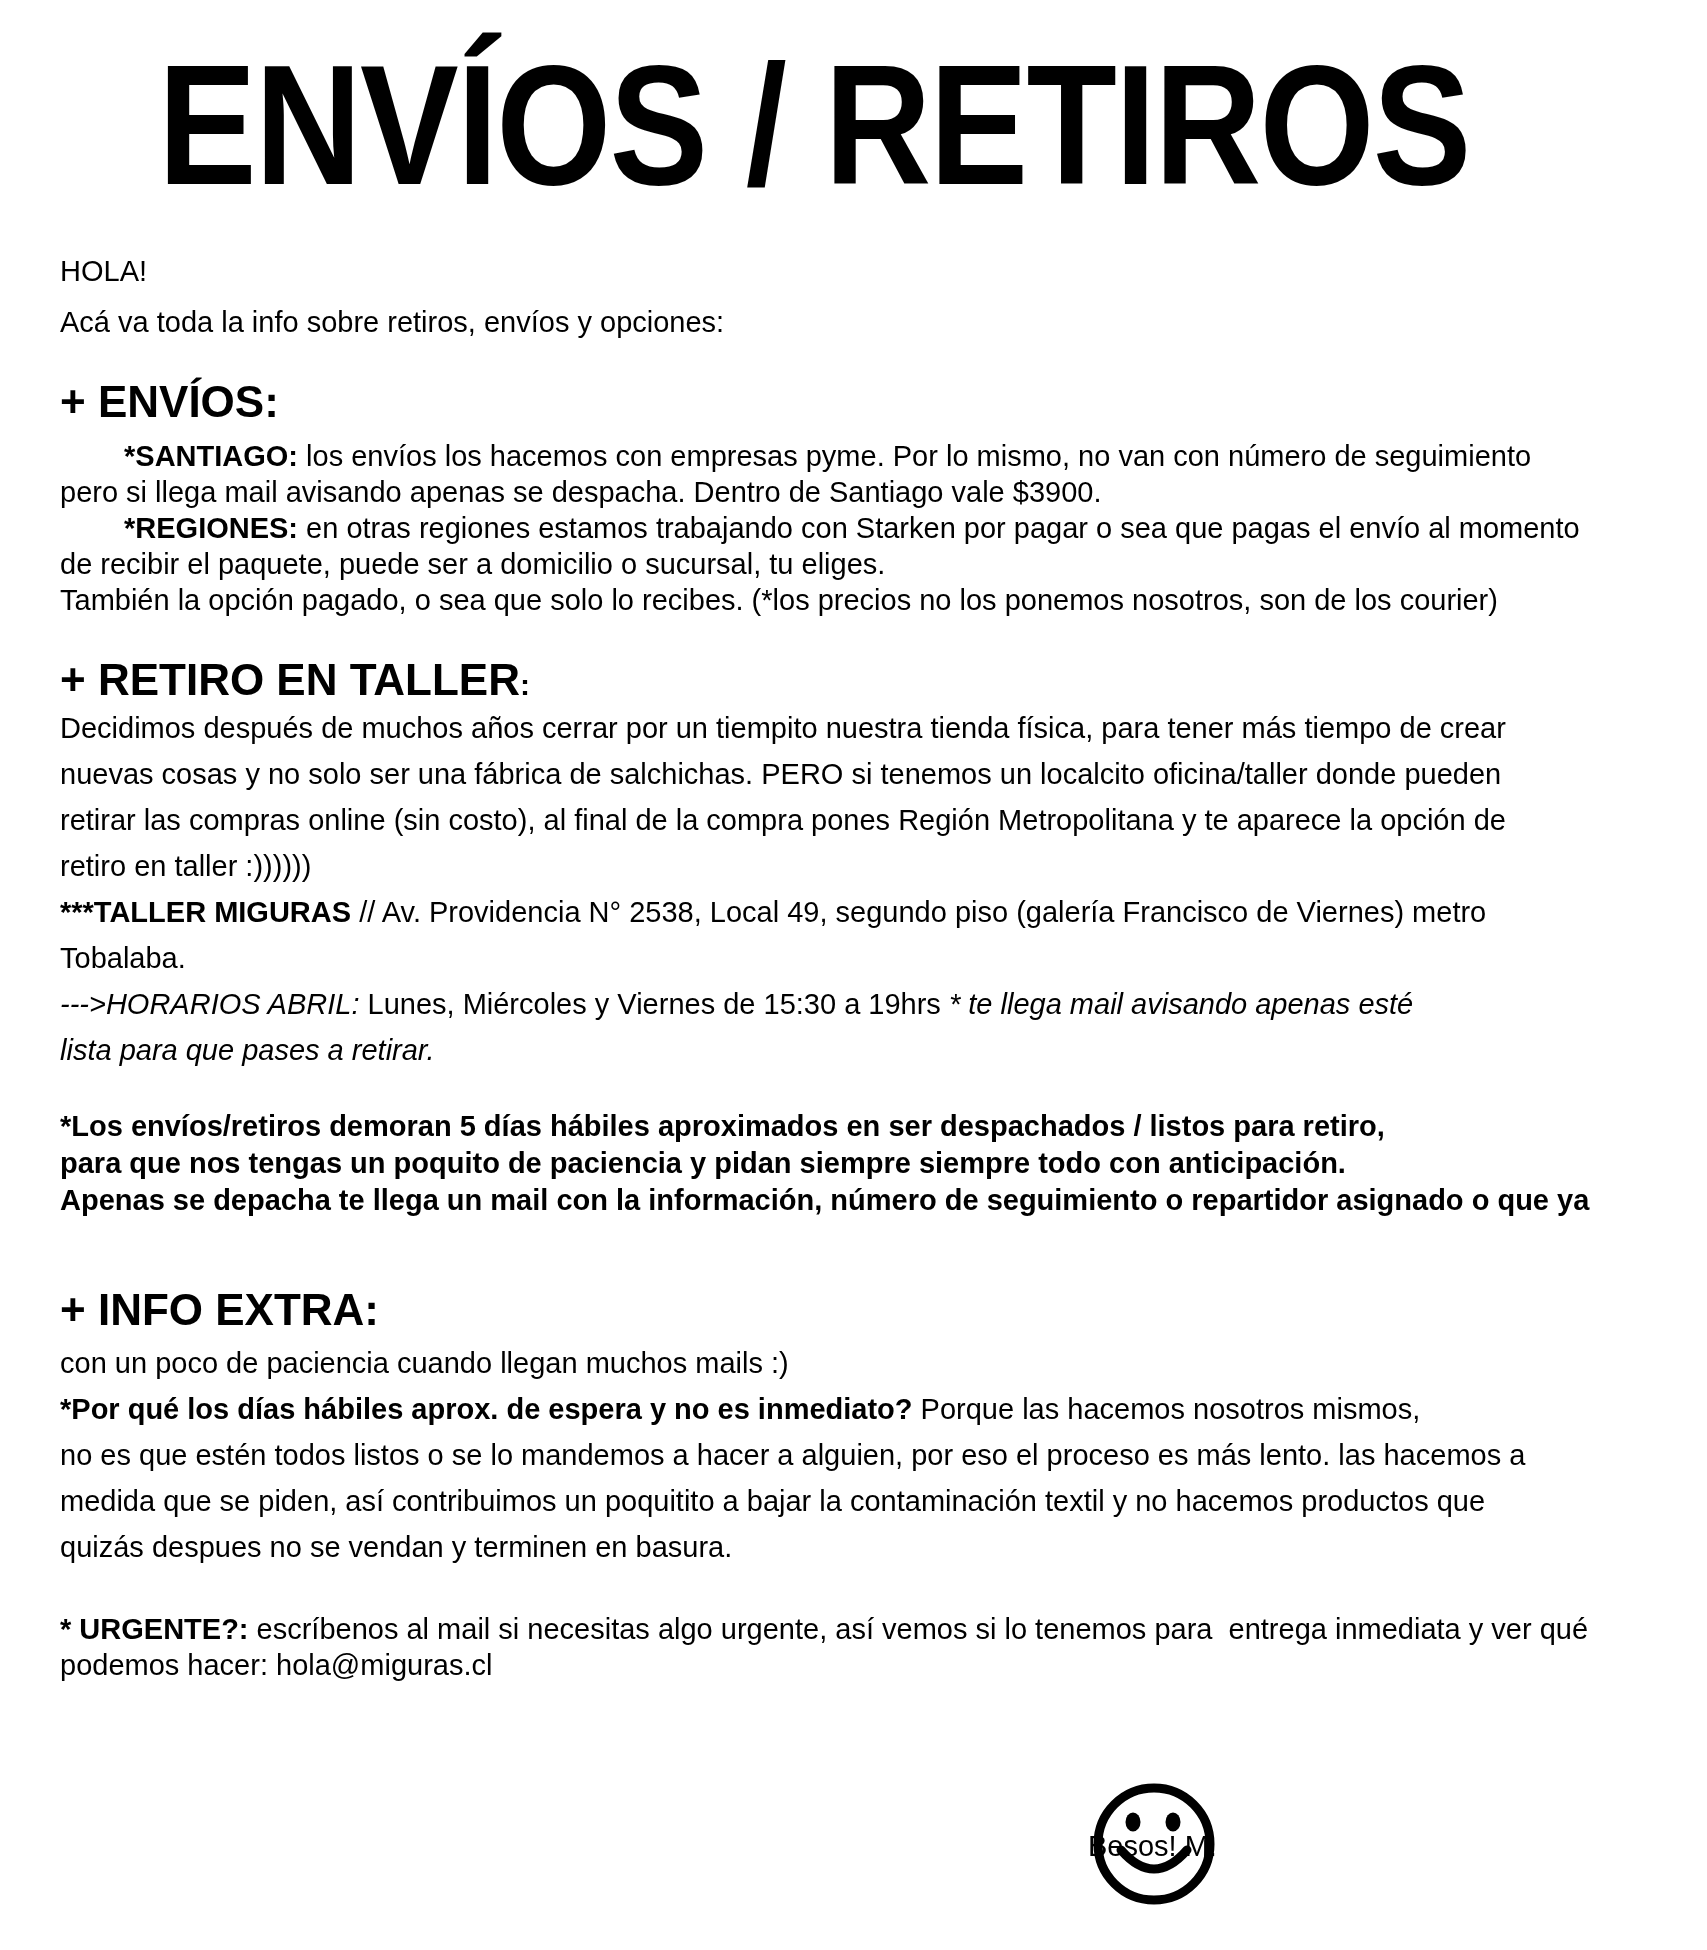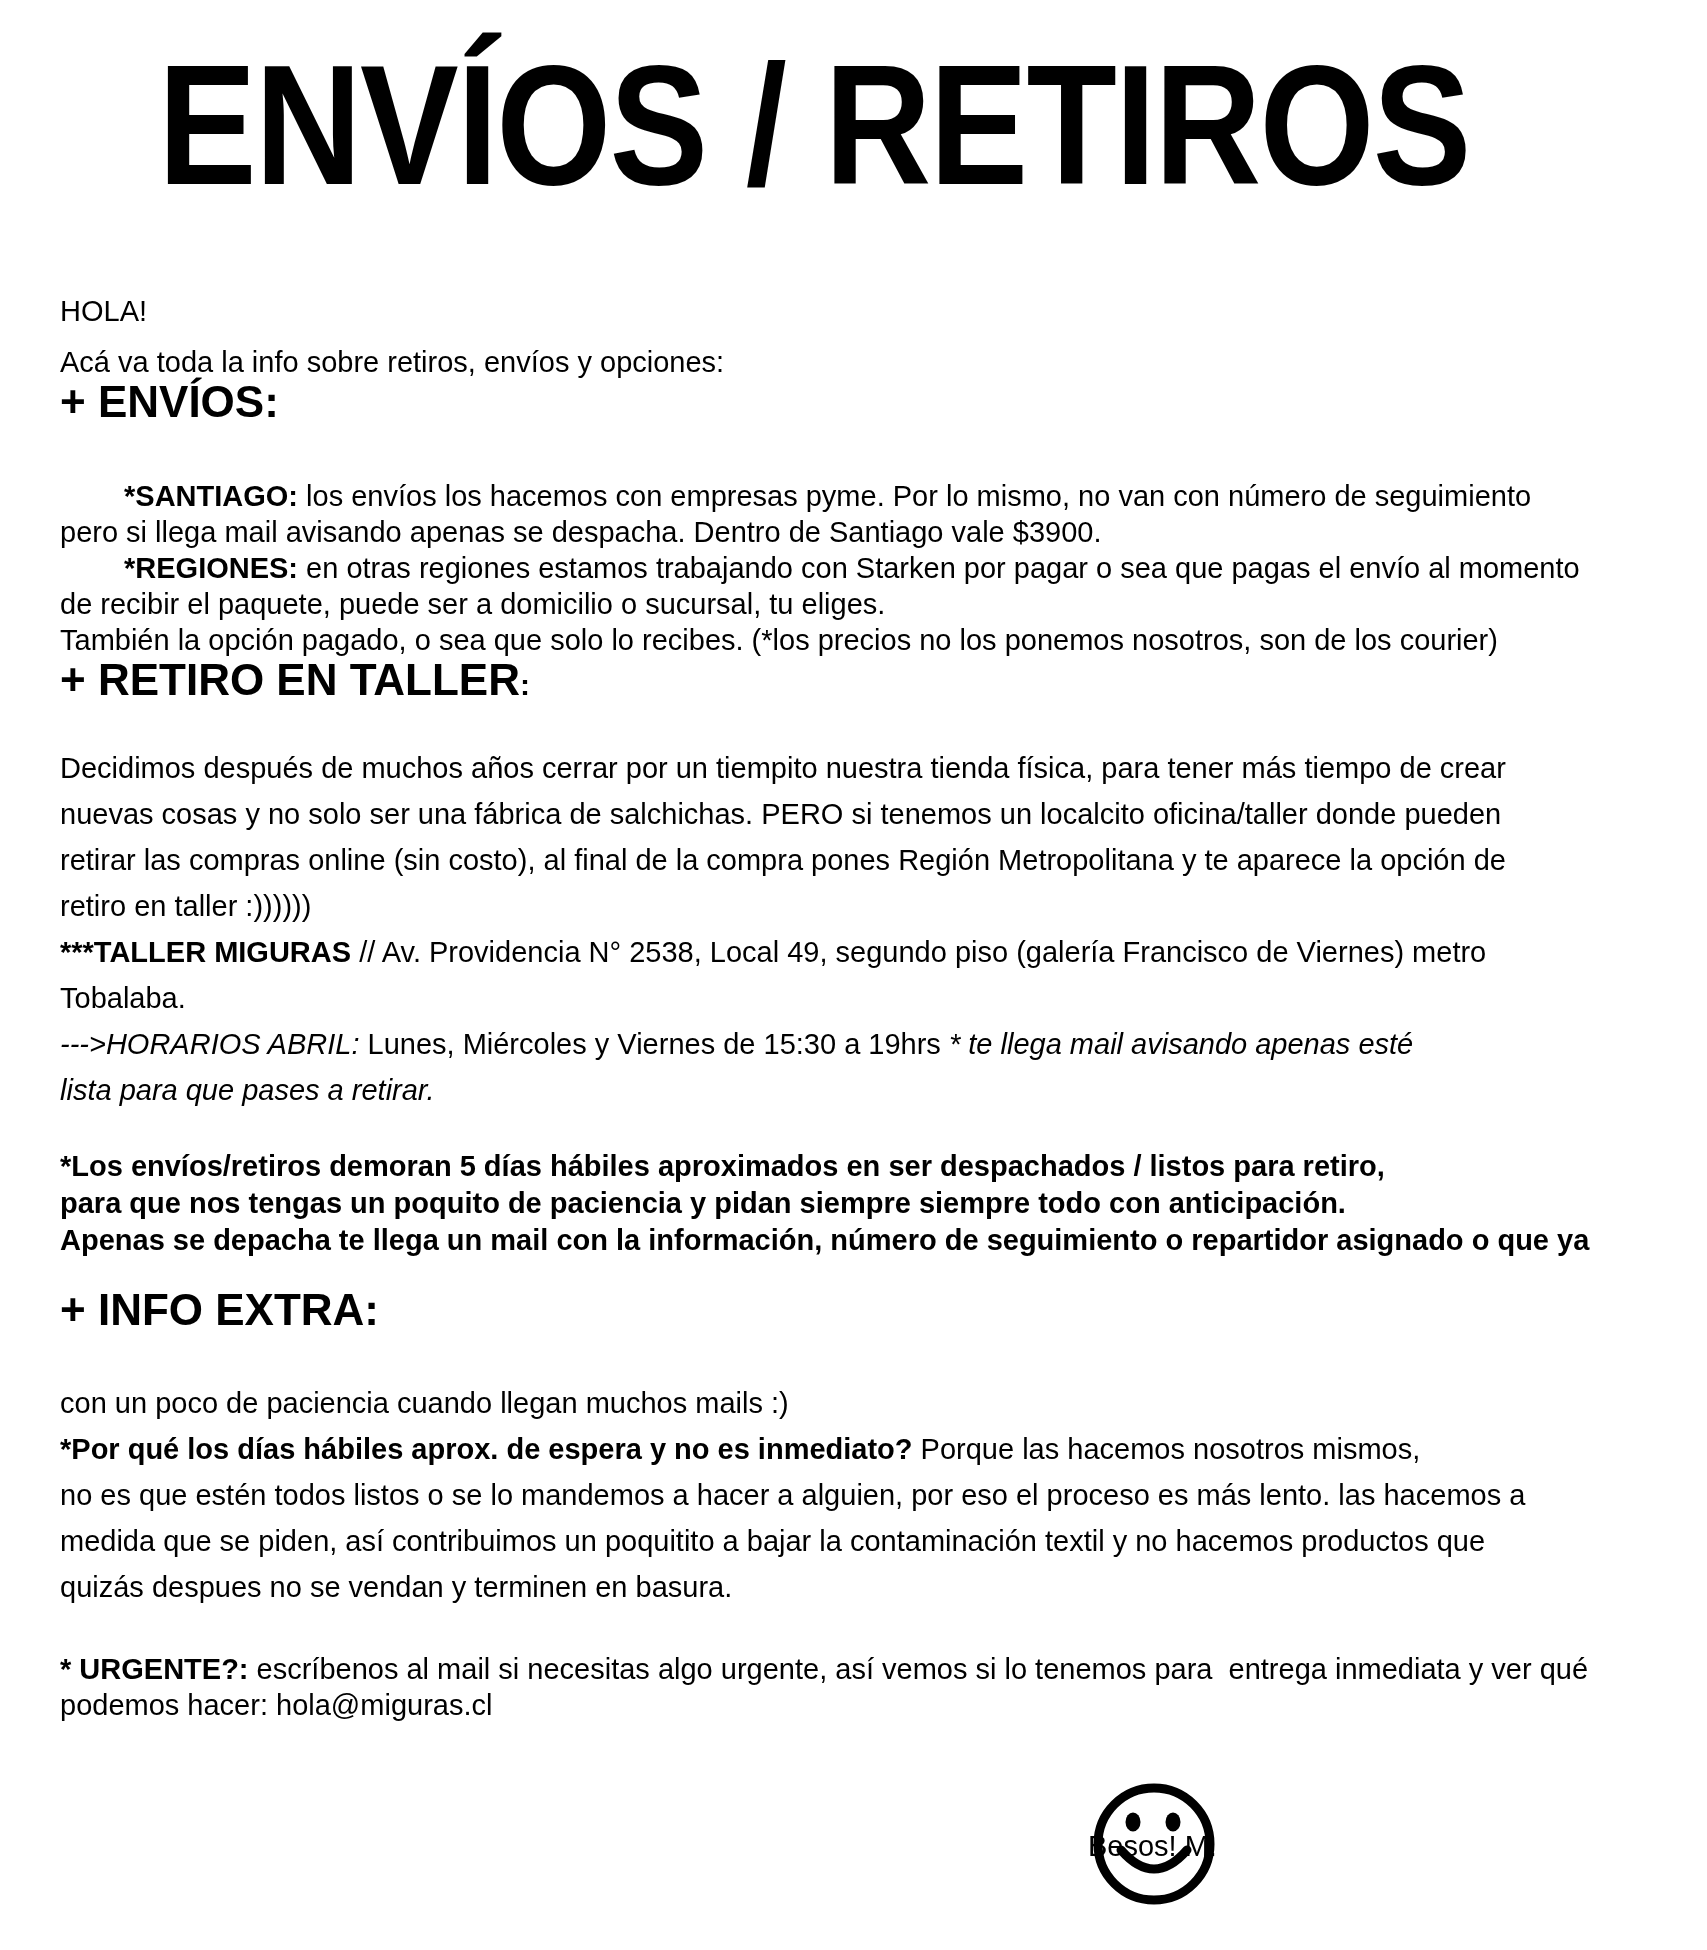--- a/index.html
+++ b/index.html
@@ -20,21 +20,21 @@
     position:absolute;
     left:158px; top:40px;
     font-size:170px;
     font-weight:700;
     line-height:1;
     letter-spacing:-2px;
     white-space:nowrap;
     transform:scaleX(0.87);
     transform-origin:left top;
   }
-  .body-text { font-size:29px; line-height:36px;margin-top:40px; }
+  .body-text { font-size:29px; line-height:36px; }
   .lh46 { line-height:46px; }
   .lh37 { line-height:37px; }
   .section-heading {
     font-size:44px;
     font-weight:700;
     line-height:52px;
     white-space:nowrap;
   }
   .small-colon { font-size:30px; }
   .indent { padding-left:64px; }

